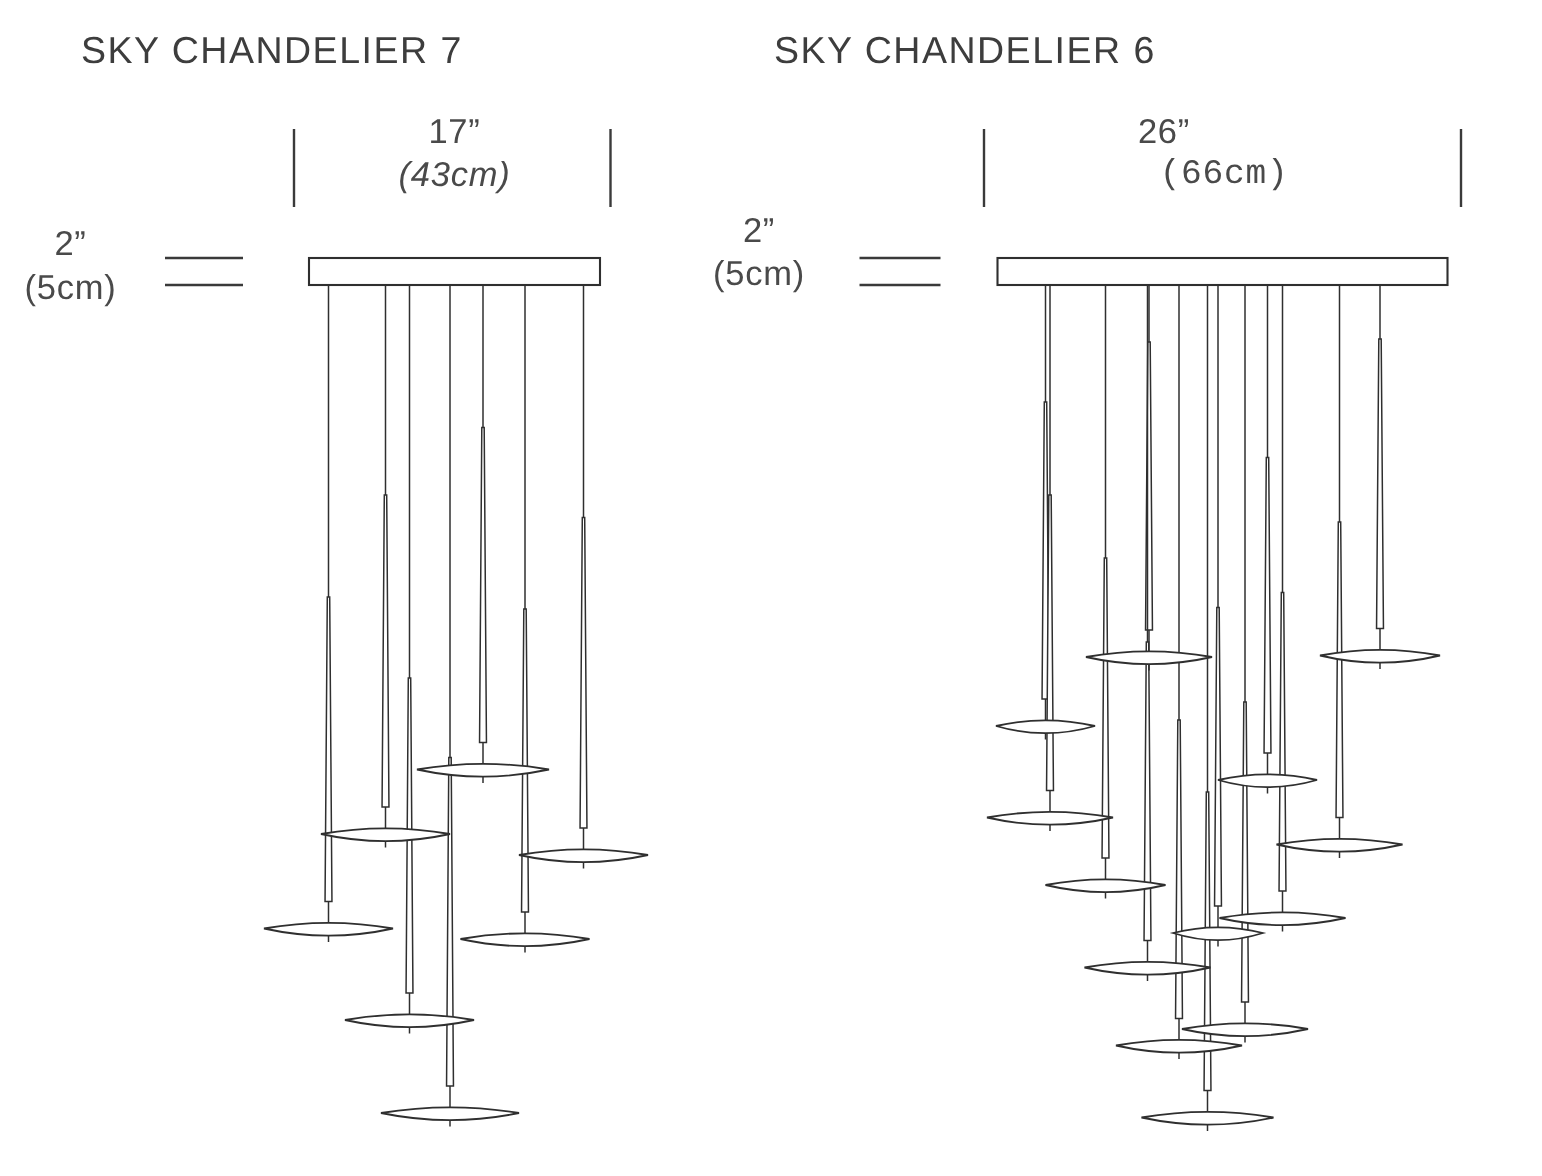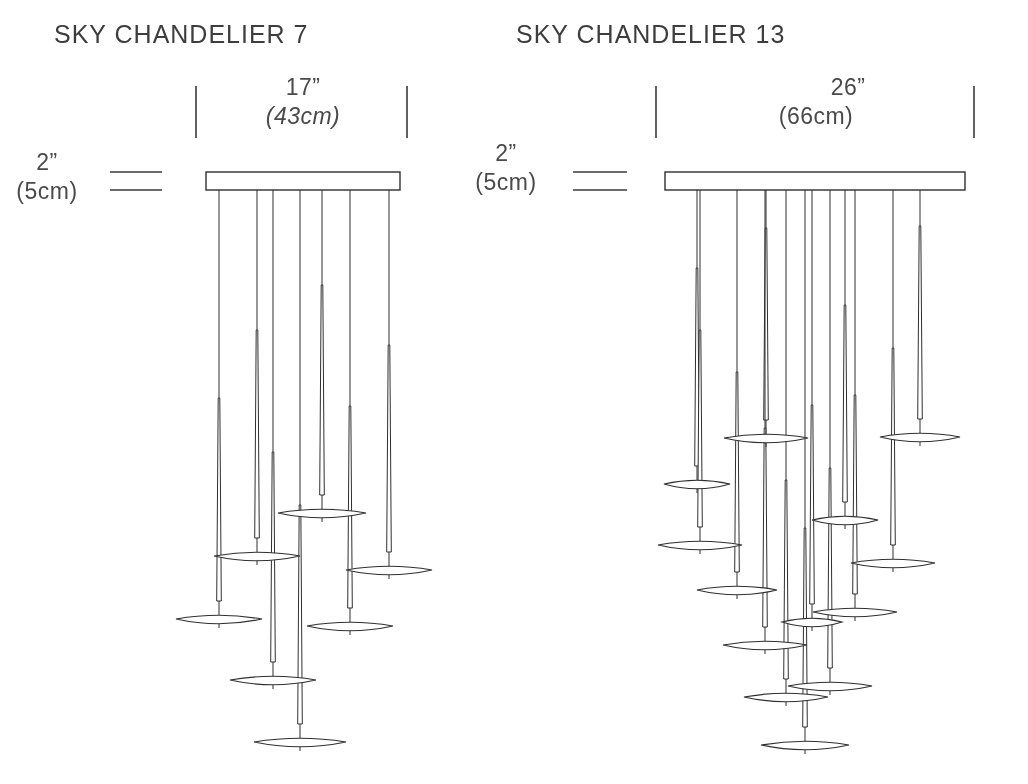--- a/index.html
+++ b/index.html
@@ -35,22 +35,22 @@
   .canopy { fill: #ffffff; stroke: #2f2f2f; stroke-width: 1.4; }
   .wire   { stroke: #2f2f2f; stroke-width: 1; fill: none; }
   .blade  { fill: #ffffff; stroke: #2f2f2f; stroke-width: 1; }
   .disc   { fill: #ffffff; stroke: #2f2f2f; stroke-width: 1.2; }
 
   
   .t0   { left: 54px;  top: 20px; }
   .t1   { left: 516px; top: 20px; }
   .d0-win { left: 303px; top: 74px; }
   .d0-wcm { left: 303px; top: 103px; font-style: italic; }
-  .d1-win { left: 848px; top: 74px; }
-  .d1-wcm { left: 816px; top: 103px; }
+  .d1-win { left: 776px; top: 74px; }
+  .d1-wcm { left: 816px; top: 103px; font-family: Liberation Mono, monospace; }
   .d0-hin { left: 47px;  top: 149px; }
   .d0-hcm { left: 47px;  top: 178px; }
   .d1-hin { left: 506px; top: 140px; }
   .d1-hcm { left: 506px; top: 169px; }
 </style>
 </head>
 <body>
 
 <div class="canvas">
 
@@ -161,21 +161,21 @@
       <line x1="765" y1="649.8" x2="765" y2="654" class="wire"></line>
       <path d="M 788 686 Q 830 678.5 872 686 Q 830 695.5 788 686 Z" class="disc"></path>
       <line x1="830" y1="690.8" x2="830" y2="695" class="wire"></line>
       <path d="M 744 697 Q 786 689.5 828 697 Q 786 706.5 744 697 Z" class="disc"></path>
       <line x1="786" y1="701.8" x2="786" y2="706" class="wire"></line>
       <path d="M 761 745 Q 805 737.5 849 745 Q 805 754.5 761 745 Z" class="disc"></path>
       <line x1="805" y1="749.8" x2="805" y2="754" class="wire"></line>
     </svg>
 
   <div class="diagram-title t0">SKY CHANDELIER 7</div>
-  <div class="diagram-title t1">SKY CHANDELIER 13</div>
+  <div class="diagram-title t1">SKY CHANDELIER 6</div>
 
   <div class="dim-label d0-win">17”</div>
   <div class="dim-label d0-wcm">(43cm)</div>
 
   <div class="dim-label d0-hin">2”</div>
   <div class="dim-label d0-hcm">(5cm)</div>
 
   <div class="dim-label d1-win">26”</div>
   <div class="dim-label d1-wcm">(66cm)</div>
 

